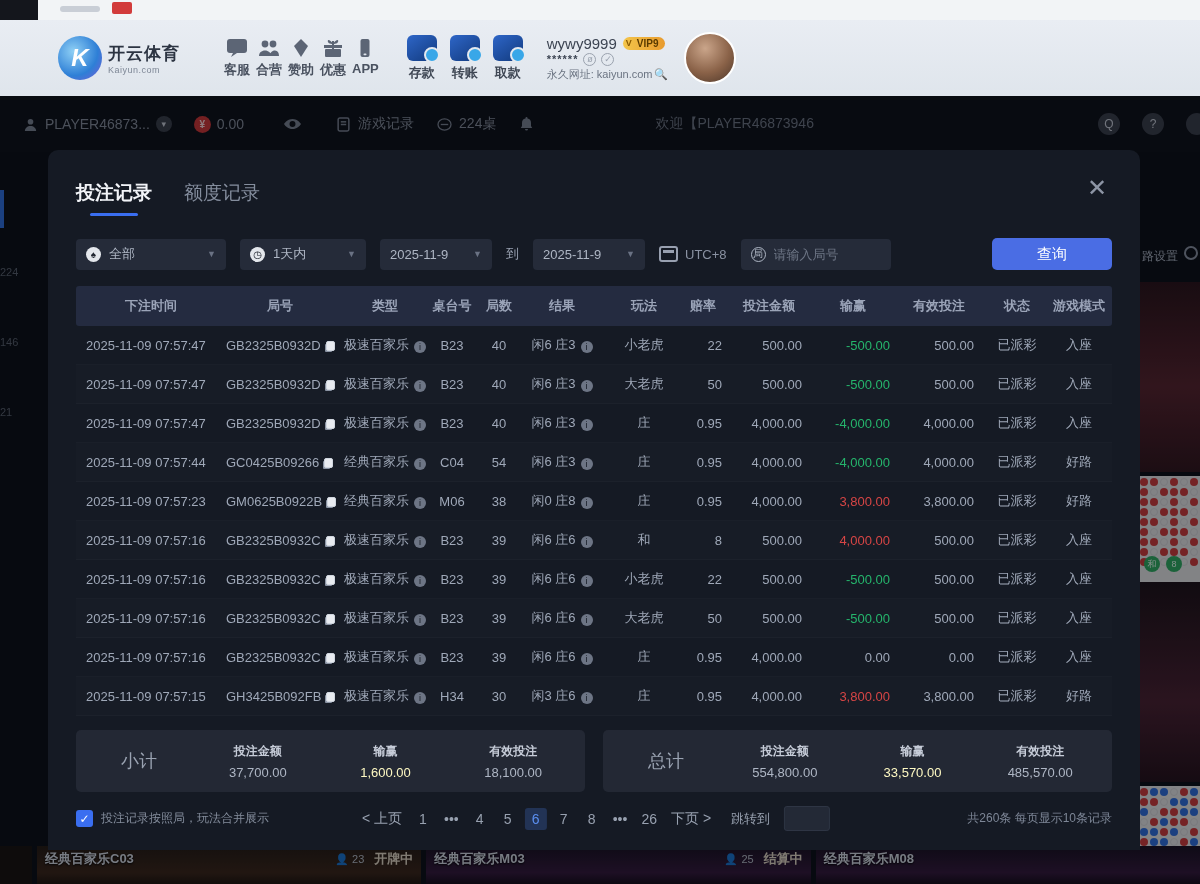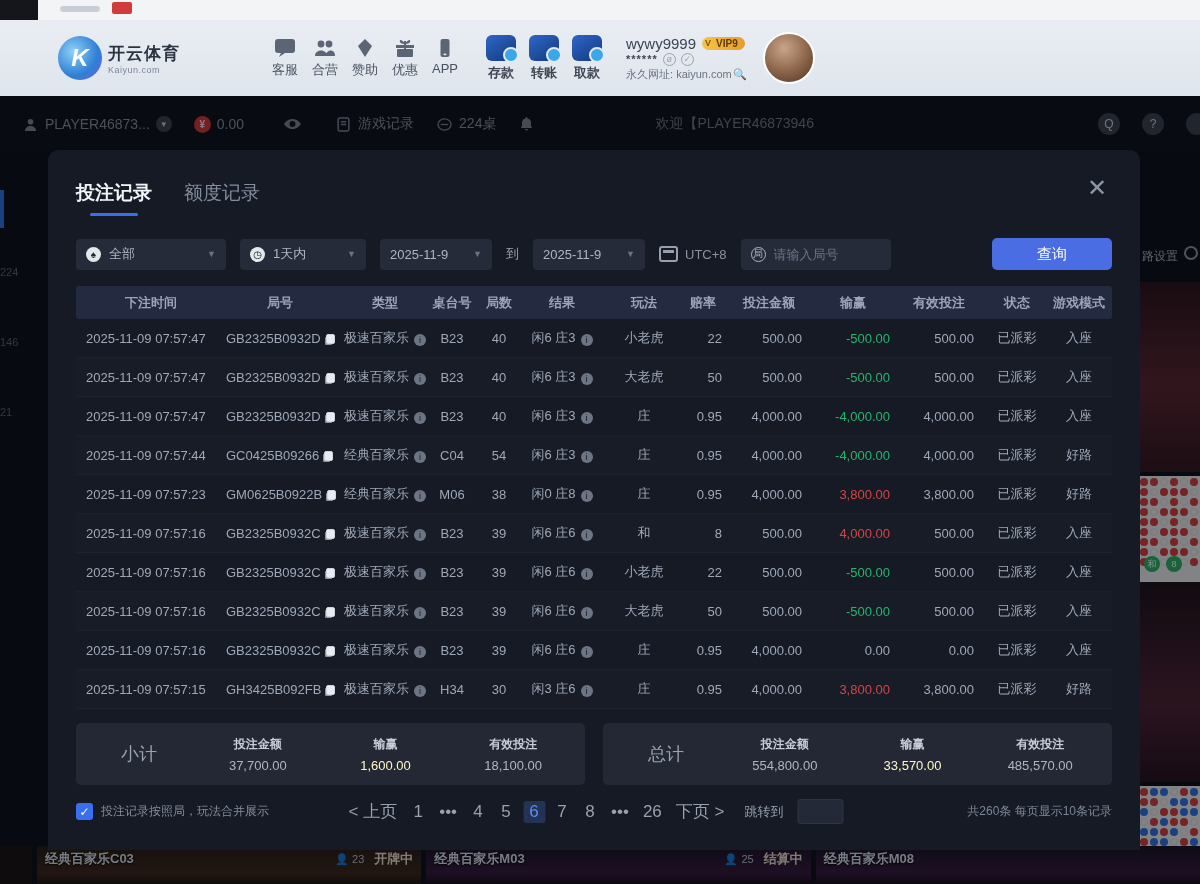--- a/index.html
+++ b/index.html
@@ -22,21 +22,21 @@
     position:relative; flex:0 0 auto; }
   .logo-mark::after { content:"K"; position:absolute; inset:0; color:#fff; font-weight:bold;
     font-size:24px; display:flex; align-items:center; justify-content:center; font-style:italic; }
   .logo-text { margin-left:6px; }
   .logo-brand { font-size:17px; font-weight:bold; color:#2c3442; letter-spacing:1px; }
   .logo-domain { font-size:9px; color:#7e8796; letter-spacing:.5px; }
   .nav-items { display:flex; gap:26px; margin-left:34px; }
   .nav-item { font-size:17px; color:#3c4452; cursor:pointer; padding-bottom:4px; position:relative; }
   .nav-item.active { color:#2e7fe0; font-weight:bold; }
   .nav-item.active::after { content:""; position:absolute; left:2px; right:2px; bottom:-6px; height:3px; background:#2e9de0; border-radius:2px; }
-  .quick-links { display:flex; gap:14px; margin-left:84px; }
+  .quick-links { display:flex; gap:6px; margin-left:36px;font-weight:bold; }
   .qlink { display:flex; flex-direction:column; align-items:center; gap:3px; cursor:pointer; }
   .qlink .qicon { width:22px; height:20px; color:#5c6575; }
   .qlink .qlabel { font-size:13px; color:#4a5260; }
   .wallet-links { display:flex; gap:13px; margin-left:28px; }
   .wlink { display:flex; flex-direction:column; align-items:center; gap:3px; cursor:pointer; }
   .wlink .wicon { width:30px; height:26px; border-radius:6px;
     background:linear-gradient(145deg,#2e66c8,#123a7d); position:relative; }
   .wlink .wicon::after { content:""; position:absolute; right:-3px; bottom:-2px; width:12px; height:12px;
     border-radius:50%; background:#39a7e8; border:2px solid #e4e9ef; }
   .wlink .wlabel { font-size:13px; color:#3f4754; font-weight:bold; }
@@ -127,21 +127,21 @@
     padding:0 10px; gap:8px; width:150px; }
   .fsearch input { background:transparent; border:none; outline:none; color:#aeb6c4; font-size:13px; width:100%;
     font-family:inherit; }
   .fsearch input::placeholder { color:#6d7585; }
   .query-btn { margin-left:auto; width:120px; height:32px; background:#4a6de4; color:#fff; font-size:15px;
     border:none; border-radius:5px; cursor:pointer; font-family:inherit; }
 
   .grid-head, .grid-row { display:grid;
     grid-template-columns:140px 118px 92px 52px 42px 84px 80px 52px 80px 88px 84px 58px 66px;
     align-items:center; }
-  .grid-head { margin-top:16px; height:33px; background:#242b40; border-radius:3px; }
+  .grid-head { margin-top:16px; height:40px; background:#242b40; border-radius:3px; }
   .grid-head .hc { font-size:13px; color:#9ba4b8; font-weight:bold; text-align:center; }
   .grid-row { height:39px; border-bottom:1px solid rgba(255,255,255,.025); }
   .grid-row:nth-child(even) { background:rgba(255,255,255,.012); }
   .cell { font-size:13px; color:#9fa8b8; text-align:center; white-space:nowrap; }
   .c-left { text-align:left; padding-left:10px; }
   .c-right { text-align:right; padding-right:14px; }
   .hc.c-left { padding-left:10px; } .hc.c-right { padding-right:14px; }
   .wl-neg { color:#25b56c; } .wl-pos { color:#d64545; } .wl-zero { color:#9fa8b8; }
   .copy-ic { display:inline-block; width:9px; height:10px; border:1px solid #cfd5de; background:#e8ebf0;
     border-radius:2px; margin-left:5px; vertical-align:-1px; box-shadow:-2px 2px 0 -1px #8a93a3; }
@@ -156,21 +156,21 @@
   .sum-col .v { font-size:13px; color:#aeb6c4; margin-top:5px; }
   .sum-col .v.red { color:#fef9c3; }
 
   .modal-footer { display:flex; align-items:center; margin-top:18px; }
   .chk { width:17px; height:17px; background:#3a6ef0; border-radius:3px; color:#fff; font-size:12px;
     display:flex; align-items:center; justify-content:center; cursor:pointer; }
   .chk-label { font-size:12px; color:#848d9c; margin-left:8px; }
   .pagination { display:flex; align-items:center; gap:6px; margin-left:auto; margin-right:auto;
     position:absolute; left:50%; transform:translateX(-50%); }
   .pg { min-width:22px; height:22px; padding:0 4px; display:flex; align-items:center; justify-content:center;
-    font-size:17px; color:#98a1b0; cursor:pointer; border-radius:3px; }
+    font-size:14px; color:#98a1b0; cursor:pointer; border-radius:3px; }
   .pg.active { background:#223355; color:#5b8ff0; }
   .jump-label { font-size:13px; color:#98a1b0; margin-left:10px; }
   .jump-input { width:46px; height:25px; background:#232936; border:1px solid #2e3544; border-radius:3px;
     margin-left:8px; color:#c6ccd8; font-size:13px; text-align:center; outline:none; font-family:inherit; }
   .total-info { margin-left:auto; font-size:12px; color:#7d8696; white-space:nowrap; }
 
   svg { display:block; }
 </style>
 </head>
 <body>

